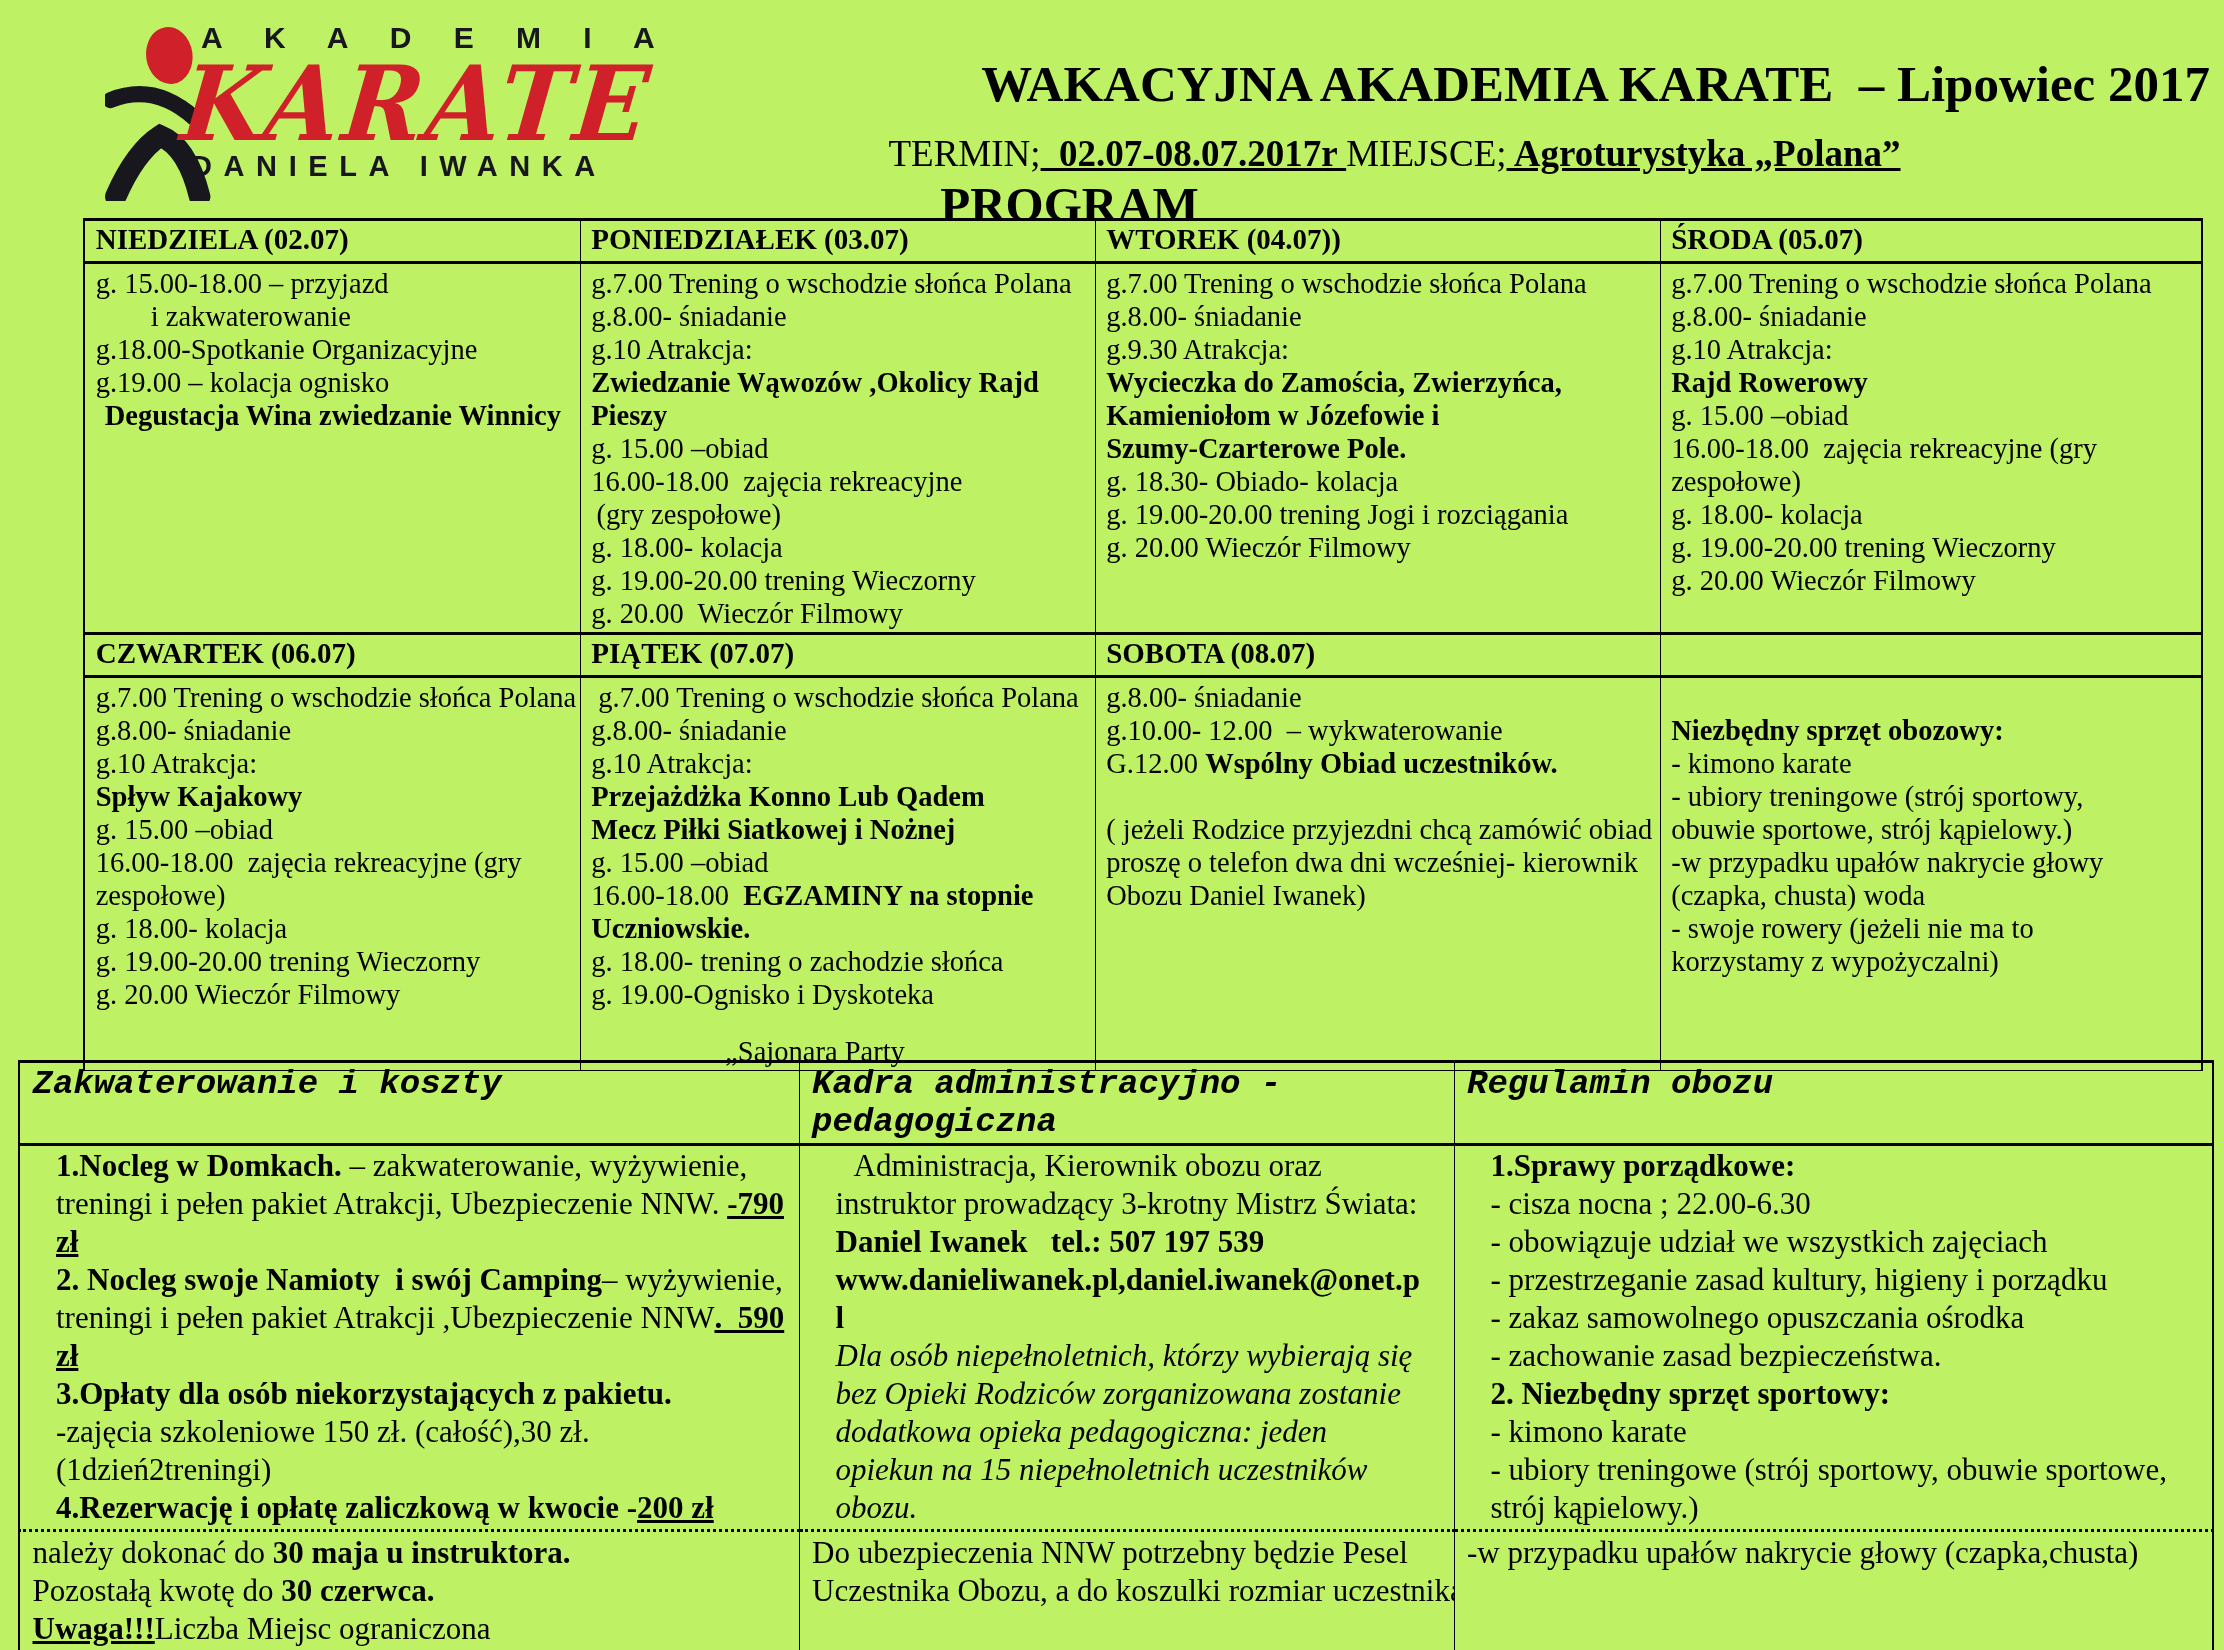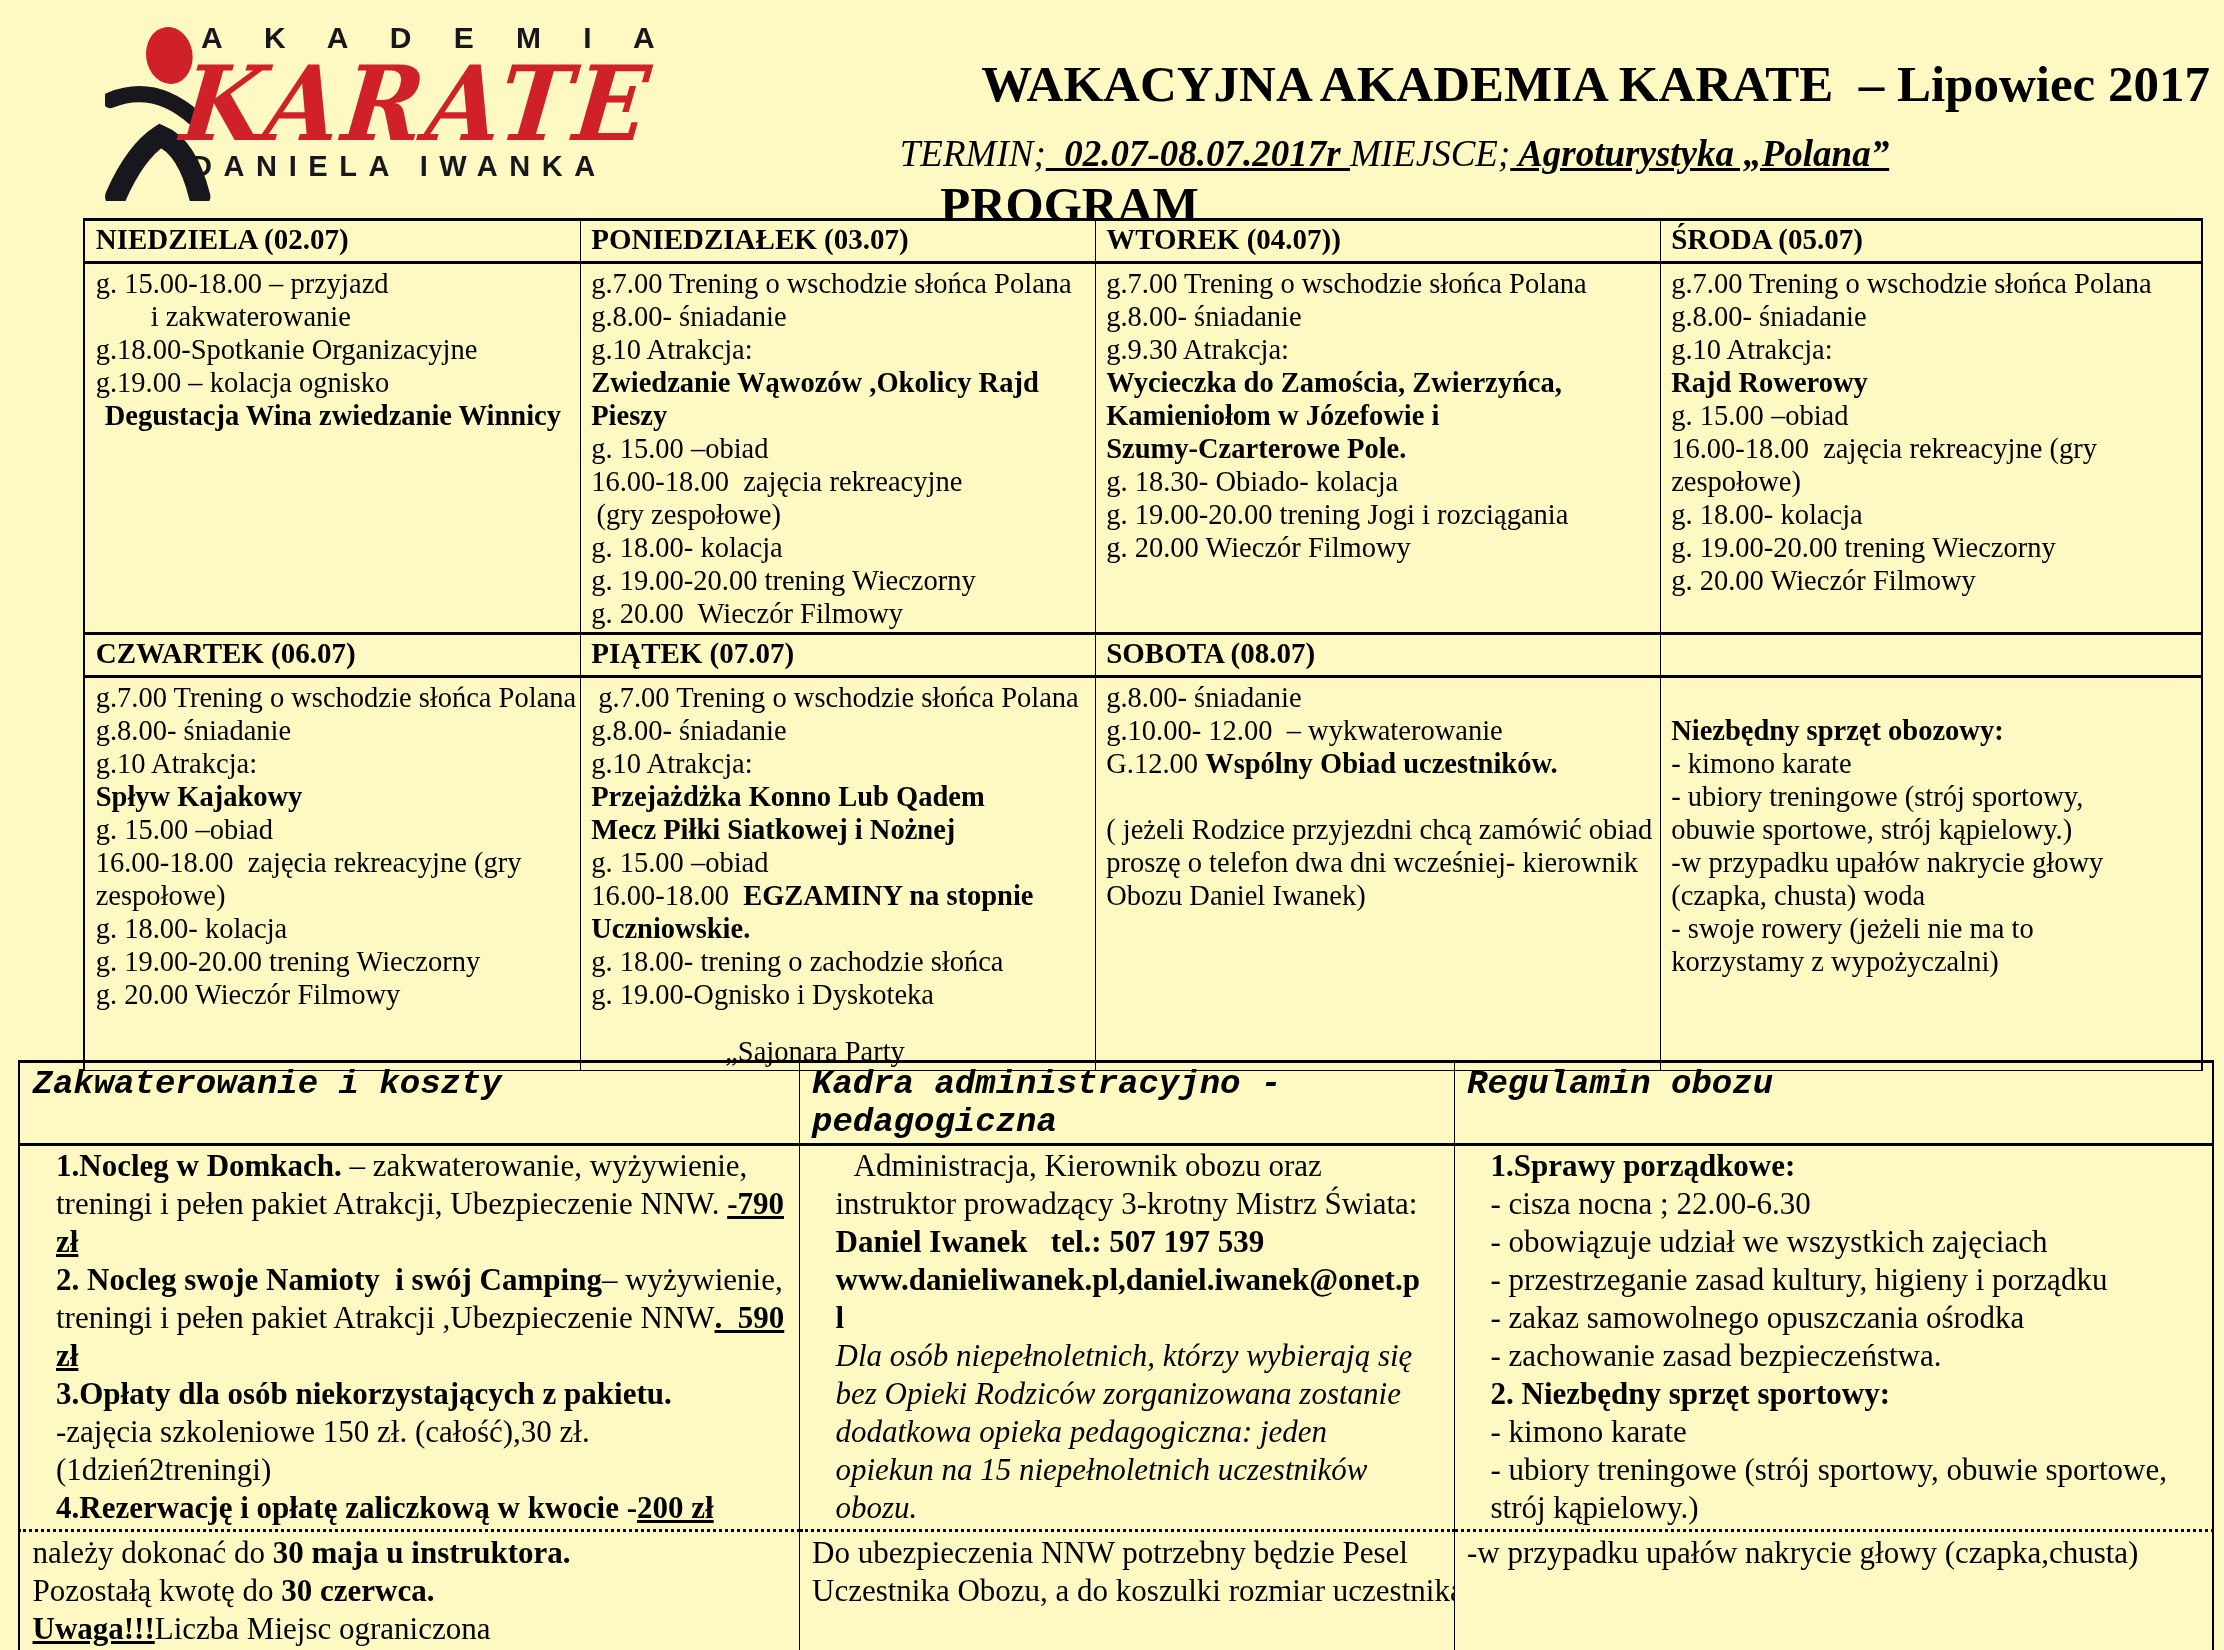--- a/index.html
+++ b/index.html
@@ -1,35 +1,35 @@
 <!DOCTYPE html>
 <html style="font-size:14.3px"><head>
 <meta charset="utf-8">
 <style>
   html,body{margin:0;padding:0;background:#fff;}
-  .page{position:relative;width:2224px;height:1650px;background:#fef9c3;overflow:hidden;
+  .page{position:relative;width:2224px;height:1650px;background:#bef264;overflow:hidden;
         font-family:"Liberation Serif",serif;color:#000;}
   .b{font-weight:bold}
   .i{font-style:italic}
   .u{text-decoration:underline}
   .pre{white-space:pre}
   
   .logo{position:absolute;left:89px;top:7.1px;width:535px;height:192px;}
   .logo-fig{position:absolute;left:16px;top:10.7px;}
   .logo-top{position:absolute;left:112px;top:14.3px;font-family:"Liberation Sans",sans-serif;
             font-weight:bold;font-size:30px;letter-spacing:17px;color:#17171d;}
   .logo-main{position:absolute;left:100px;top:36px;font-family:"DejaVu Serif",serif;
              font-weight:bold;font-style:italic;font-size:96px;color:#d0202a;
              transform:skewX(-6deg) scaleY(1.08);transform-origin:left top;letter-spacing:3.6px;}
   .logo-bottom{position:absolute;left:102px;top:143px;font-family:"Liberation Sans",sans-serif;
                font-weight:bold;font-size:29px;letter-spacing:11.6px;color:#17171d;}
   
   .title{position:absolute;left:579px;top:55px;width:1631px;text-align:right;
          font-weight:bold;font-size:51px;}
-  .subtitle{position:absolute;left:579px;top:132px;width:1631px;text-align:center;font-size:37px;font-style:italic;}
+  .subtitle{position:absolute;left:579px;top:132px;width:1631px;text-align:center;font-size:37px;}
   .subtitle .val{font-weight:bold;text-decoration:underline;white-space:pre;}
   .program{position:absolute;left:0;top:176px;width:2139px;text-align:center;
            font-weight:bold;font-size:49px;}
   
   table{border-collapse:collapse;table-layout:fixed;}
   .pt{position:absolute;left:83px;top:218px;width:2118px;}
   .pt td{border:1.8px solid #000;vertical-align:top;overflow:hidden;}
   .pt tr.hdr td{border-top:3.6px solid #000;border-bottom:3.6px solid #000;
                 font-weight:bold;font-size:29px;padding:1.8px 3.6px 1.8px 10.7px;height:36px;}
   .pt tr.bdy td{padding:3.6px 3.6px 1.8px 10.7px;font-size:28.5px;}

